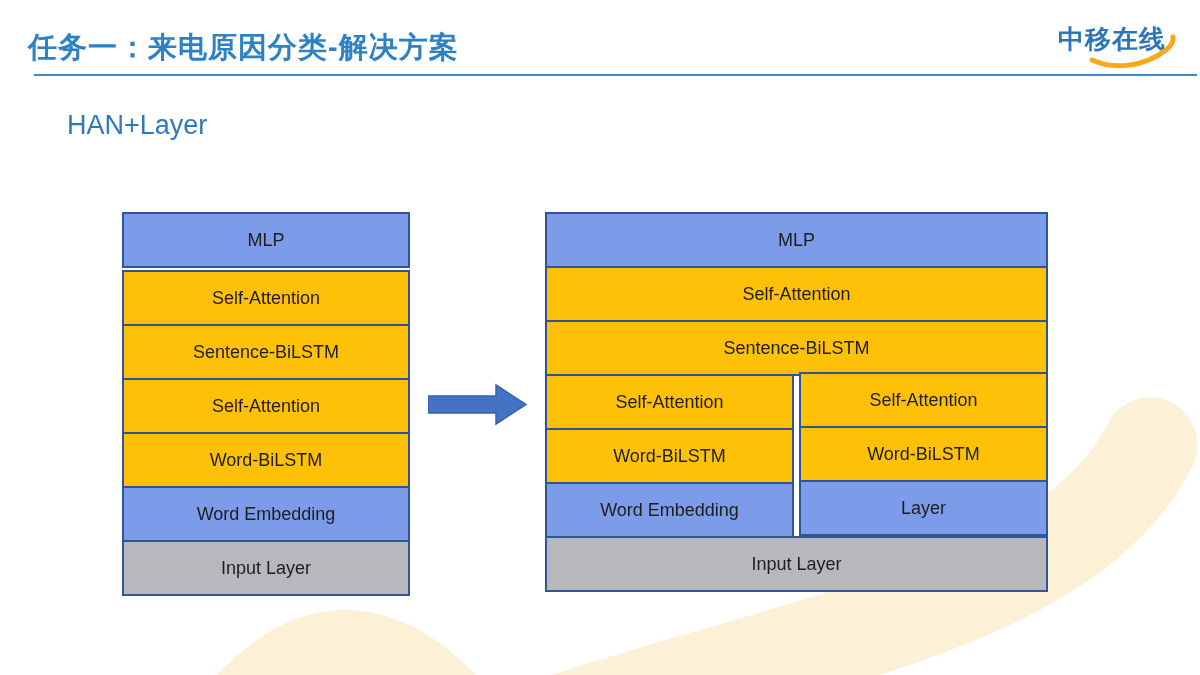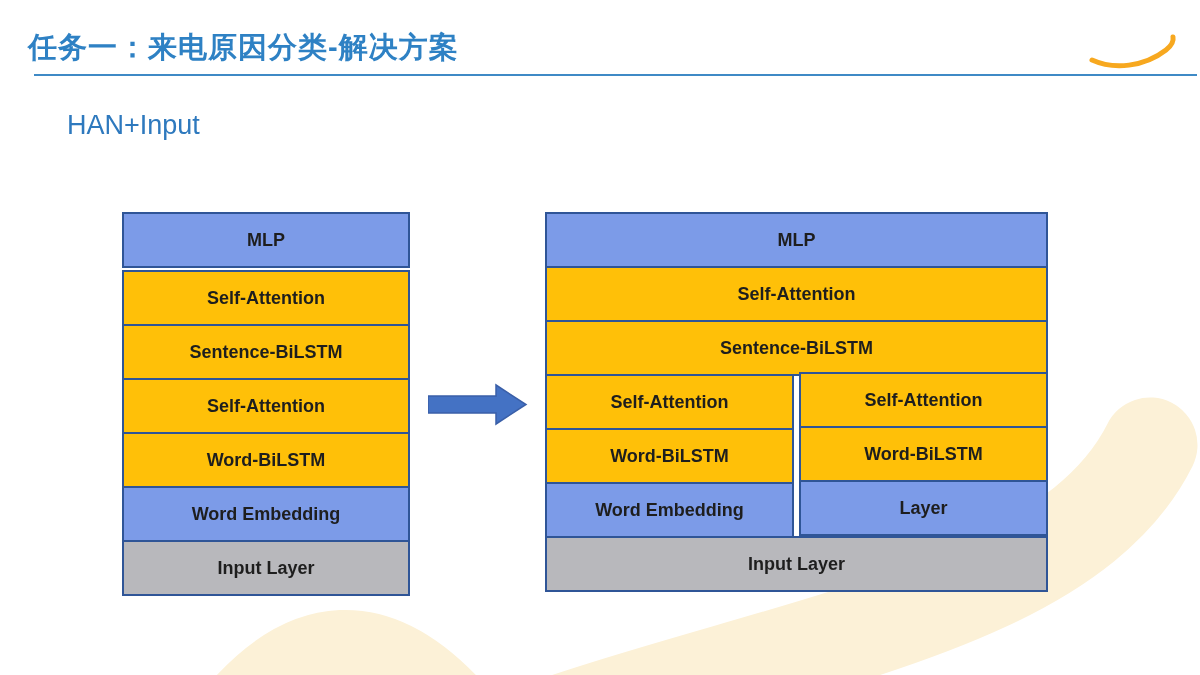--- a/index.html
+++ b/index.html
@@ -43,21 +43,21 @@
     position:absolute;left:6px;top:2px;
     font-size:26px;font-weight:bold;color:var(--logo-blue);
     letter-spacing:1px;white-space:nowrap;
   }
   .logo-swoosh{position:absolute;left:0;top:0;width:130px;height:52px;}
   .subtitle{
     position:absolute;left:67px;top:110px;
     font-size:27px;font-weight:normal;color:var(--subtitle-blue);
     z-index:2;white-space:nowrap;
   }
-  .stack{position:absolute;z-index:1;font-weight:bold;}
+  .stack{position:absolute;z-index:1;}
   .stack-left{left:122px;top:212px;width:288px;}
   .stack-right{left:545px;top:212px;width:503px;}
   .box{
     height:56px;
     border:2px solid var(--box-border);
     display:flex;align-items:center;justify-content:center;
     font-size:18px;color:#1e1e1e;
     background:#fff;
   }
   .stack .box + .box, .stack .split-row + .box, .stack .box + .split-row, .stack .split-row + .split-row{
@@ -78,26 +78,27 @@
 
 <svg class="bg-swoosh" viewBox="0 0 1200 675" xmlns="http://www.w3.org/2000/svg" aria-hidden="true">
   <path d="M 460 760 C 720 650, 1060 625, 1150 445" fill="none" stroke="#fcf1d7" stroke-width="95" stroke-linecap="round"></path>
   <path d="M 230 725 Q 340 585 455 715" fill="none" stroke="#fcf1d7" stroke-width="85" stroke-linecap="round"></path>
 </svg>
 
 <h1 class="header-title">任务一：来电原因分类-解决方案</h1>
 <div class="title-underline"></div>
 
 <div class="logo">
+  <span class="logo-text">中移在线</span>
   <svg class="logo-swoosh" viewBox="0 0 130 52" xmlns="http://www.w3.org/2000/svg" aria-hidden="true">
     <path d="M 40 40 C 62 50, 92 47, 114 30 C 119 26, 122 22, 121 17" fill="none" stroke="#f7a81f" stroke-width="5" stroke-linecap="round"></path>
   </svg>
 </div>
 
-<h2 class="subtitle">HAN+Input</h2>
+<h2 class="subtitle">HAN+Layer</h2>
 
 <div class="stack stack-left">
   <div class="box fill-blue gap-after">MLP</div>
   <div class="box fill-orange">Self-Attention</div>
   <div class="box fill-orange">Sentence-BiLSTM</div>
   <div class="box fill-orange">Self-Attention</div>
   <div class="box fill-orange">Word-BiLSTM</div>
   <div class="box fill-blue">Word Embedding</div>
   <div class="box fill-gray">Input Layer</div>
 </div>

